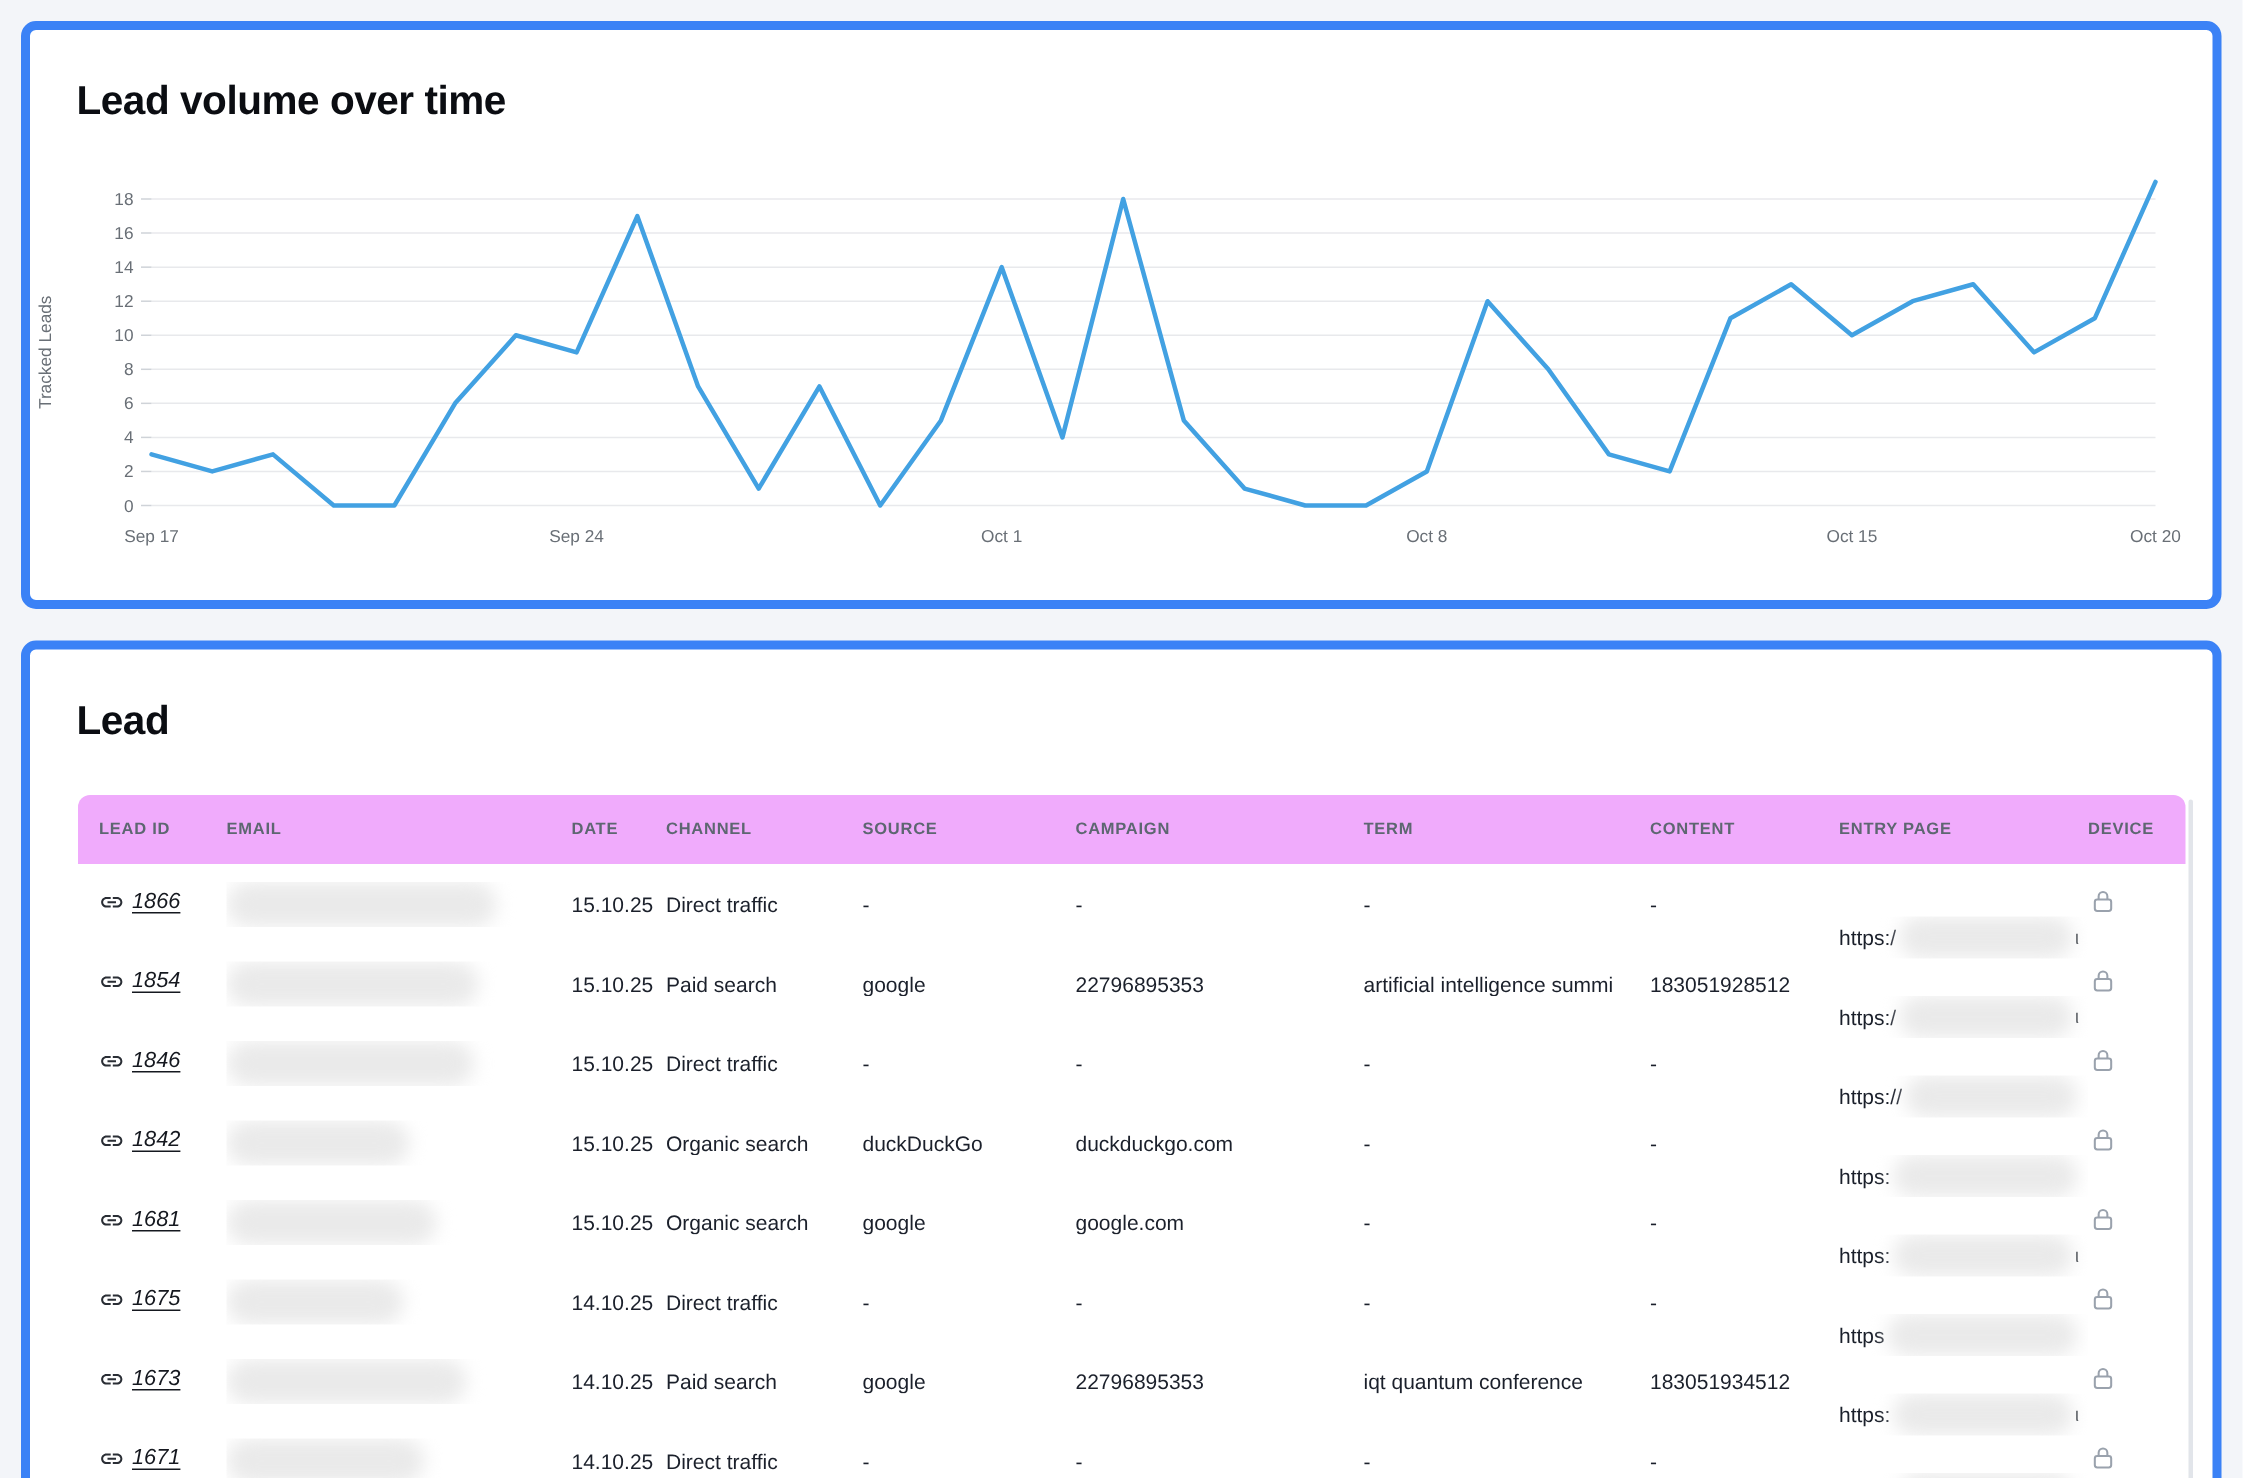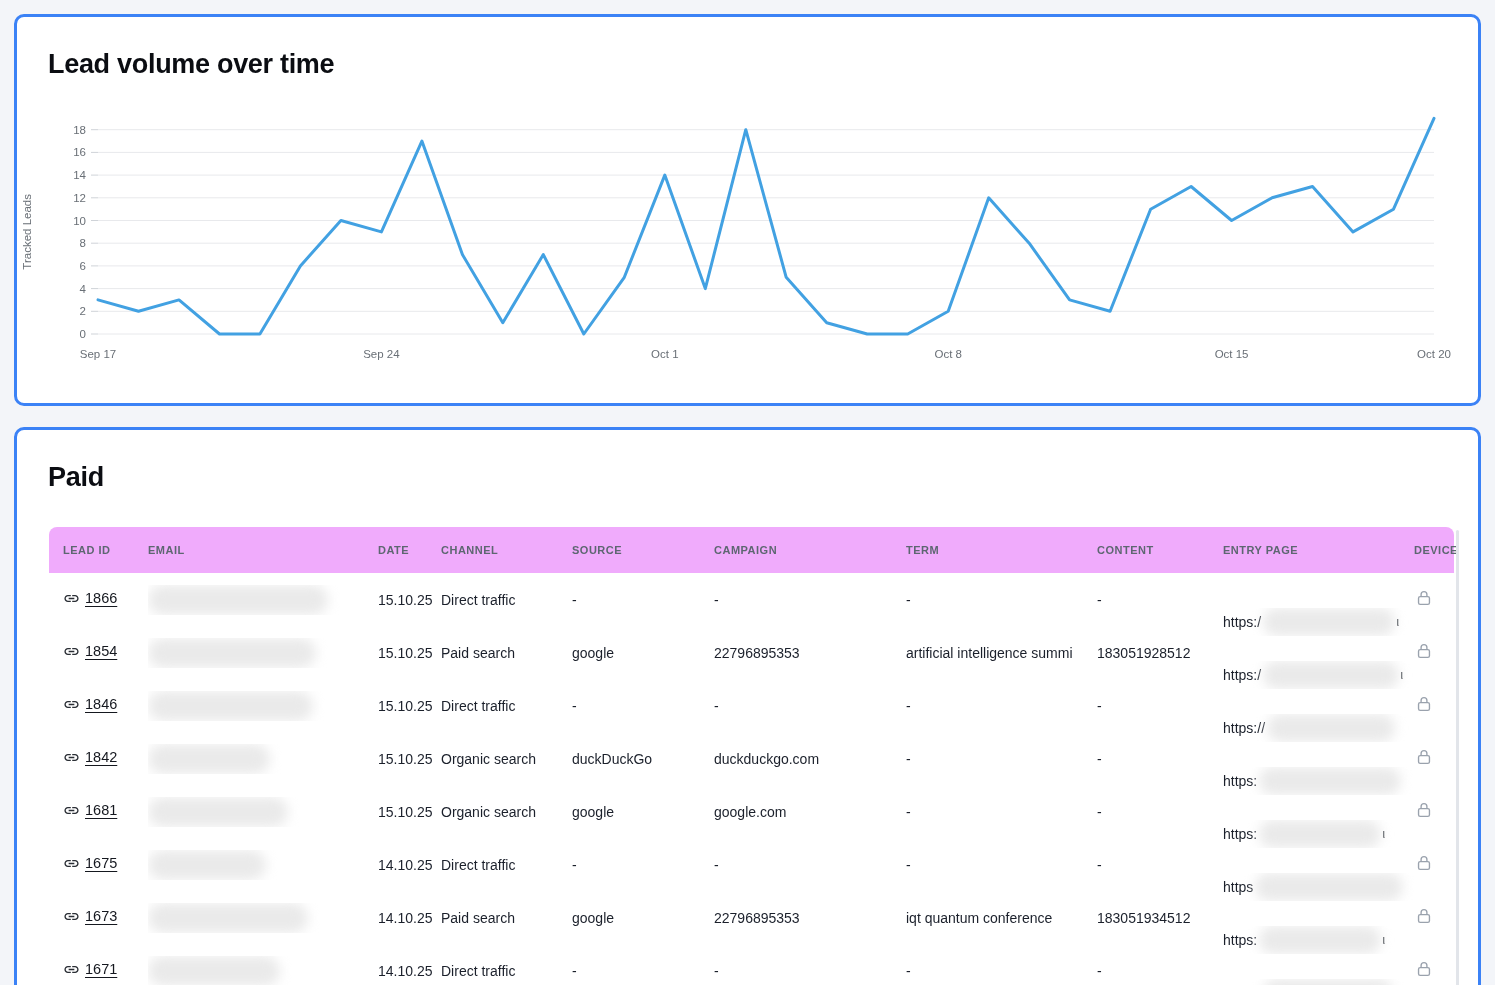--- a/index.html
+++ b/index.html
@@ -4,21 +4,21 @@
 <style>
   html,body{margin:0;padding:0;}
   body{
     width:1495px;height:985px;overflow:hidden;
     background:#f3f5f9;
     font-family:"Liberation Sans", sans-serif;
     color:#191d26;
   }
   .card{
     position:absolute;left:14px;width:1467px;
-    background:#ffffff;border:3px solid #3b82f6;border-radius:10px;
+    background:#ffffff;border:6px solid #3b82f6;border-radius:10px;
     box-sizing:border-box;
   }
   #chart-card{top:14px;height:392px;}
   #leads-card{top:427px;height:600px;}
   .card-title{
     position:absolute;left:31px;
     font-size:27px;font-weight:700;color:#0b0d12;letter-spacing:-0.3px;
   }
   #chart-title{top:32px;}
   #leads-title{top:32px;}
@@ -39,23 +39,23 @@
   .tr{display:flex;align-items:center;height:53px;padding-left:14px;box-sizing:border-box;background:#ffffff;}
   .td{flex:none;font-size:14px;color:#1b202b;white-space:nowrap;overflow:hidden;box-sizing:border-box;padding-right:6px;}
   .c-leadid{width:85px;}
   .c-email{width:230px;}
   .c-date{width:63px;}
   .c-channel{width:131px;}
   .c-source{width:142px;}
   .c-campaign{width:192px;}
   .c-term{width:191px;}
   .c-content{width:126px;}
-  .c-entry{width:191px;}
+  .c-entry{width:166px;}
   .c-device{width:50px;padding-right:0;}
-  .lead-link{display:inline-flex;align-items:center;gap:5px;color:#15181f;text-decoration:none;cursor:pointer;}
+  .lead-link{display:inline-flex;align-items:center;gap:5px;color:#15181f;text-decoration:none;cursor:pointer;font-style:italic;}
   .lead-link .num{font-size:14.5px;color:#15181f;text-decoration:underline;text-underline-offset:3px;}
   .link-icon{width:17px;height:17px;fill:#2a2e35;flex:none;}
   .blur-blob{
     display:inline-block;height:30px;border-radius:16px;
     background:#eaeaea;filter:blur(6px);vertical-align:middle;
   }
   .entry-cell{display:flex;align-items:center;margin-top:44px;}
   .entry-prefix{font-size:14px;color:#1b202b;}
   .entry-blob{height:28px;margin-left:2px;}
   .entry-suffix{font-size:13px;color:#3a3f46;margin-left:1px;}
@@ -106,21 +106,21 @@
       <text x="647.8" y="246" text-anchor="middle" class="tick">Oct 1</text>
       <text x="931.2" y="246" text-anchor="middle" class="tick">Oct 8</text>
       <text x="1214.6" y="246" text-anchor="middle" class="tick">Oct 15</text>
       <text x="1417.0" y="246" text-anchor="middle" class="tick">Oct 20</text>
       <text x="14" y="119.85000000000001" text-anchor="middle" class="tick" transform="rotate(-90 14 119.85000000000001)">Tracked Leads</text>
       <polyline points="81.0,187.9 121.5,199.3 162.0,187.9 202.5,222.0 242.9,222.0 283.4,153.9 323.9,108.5 364.4,119.9 404.9,29.1 445.4,142.6 485.8,210.7 526.3,142.6 566.8,222.0 607.3,165.3 647.8,63.1 688.3,176.6 728.8,17.7 769.2,165.3 809.7,210.7 850.2,222.0 890.7,222.0 931.2,199.3 971.7,85.8 1012.2,131.2 1052.6,187.9 1093.1,199.3 1133.6,97.2 1174.1,74.5 1214.6,108.5 1255.1,85.8 1295.5,74.5 1336.0,119.9 1376.5,97.2 1417.0,6.3" fill="none" stroke="#42a1e2" stroke-width="3" stroke-linejoin="round" stroke-linecap="round"></polyline>
     </svg>
 </div>
 
 <div class="card" id="leads-card">
-  <div class="card-title" id="leads-title">Paid</div>
+  <div class="card-title" id="leads-title">Lead</div>
 
   <div id="leads-table">
     <div class="thead">
       <div class="th c-leadid">LEAD ID</div>
       <div class="th c-email">EMAIL</div>
       <div class="th c-date">DATE</div>
       <div class="th c-channel">CHANNEL</div>
       <div class="th c-source">SOURCE</div>
       <div class="th c-campaign">CAMPAIGN</div>
       <div class="th c-term">TERM</div>

